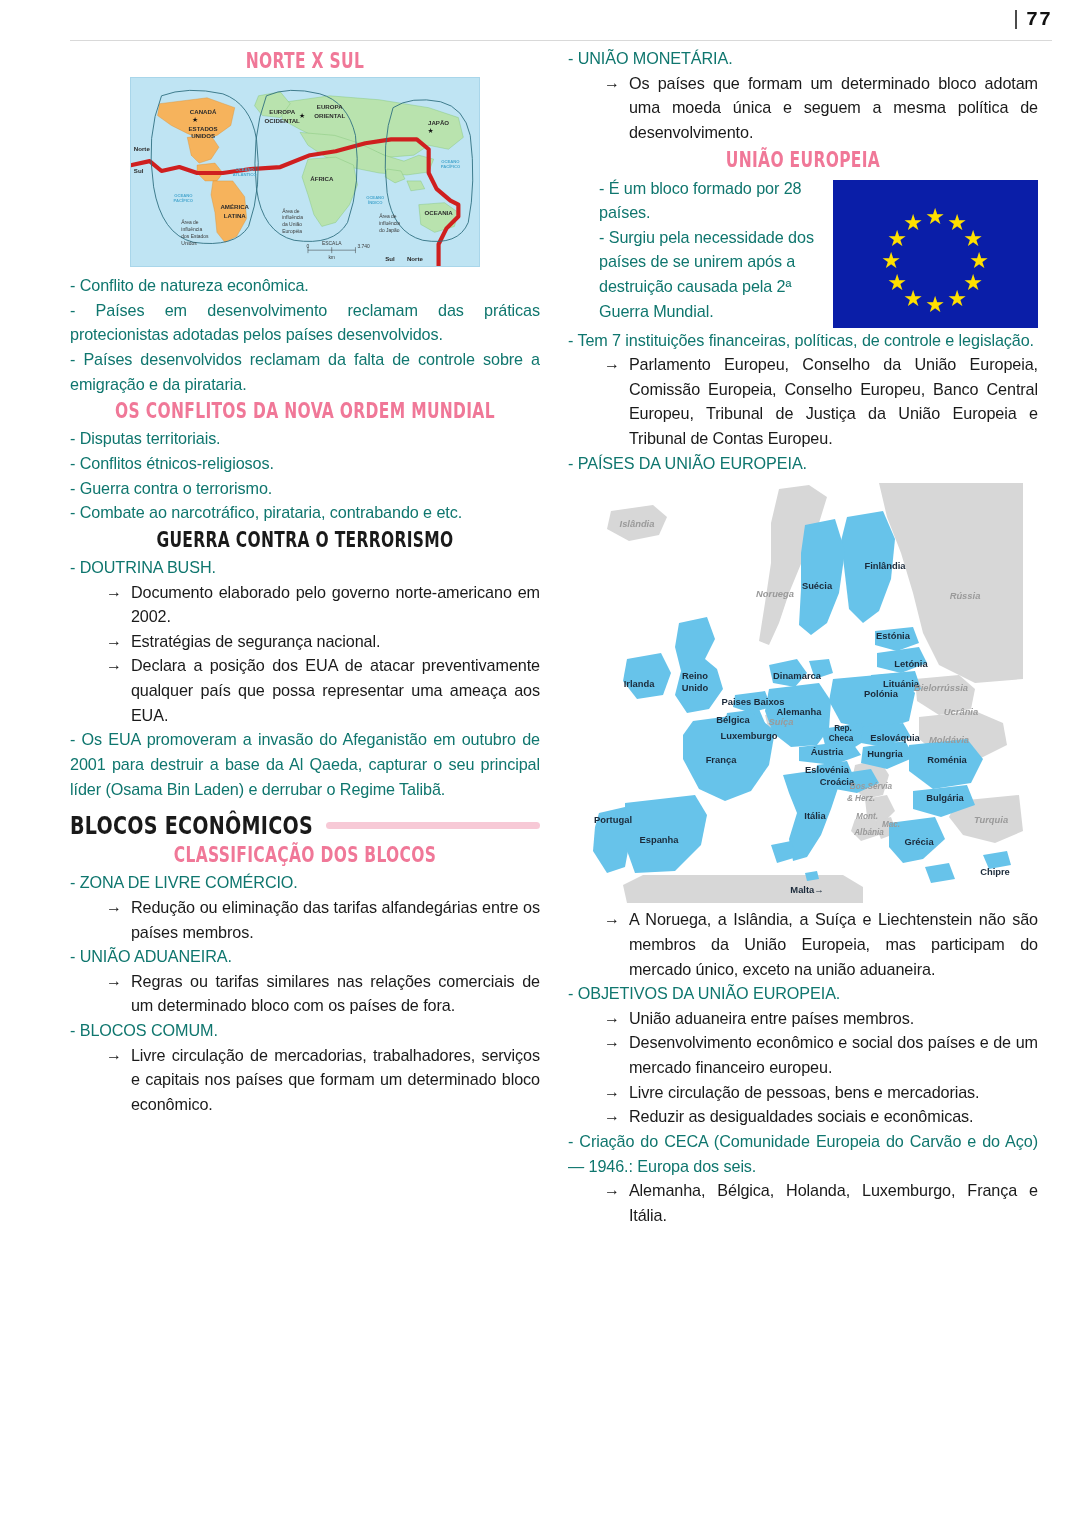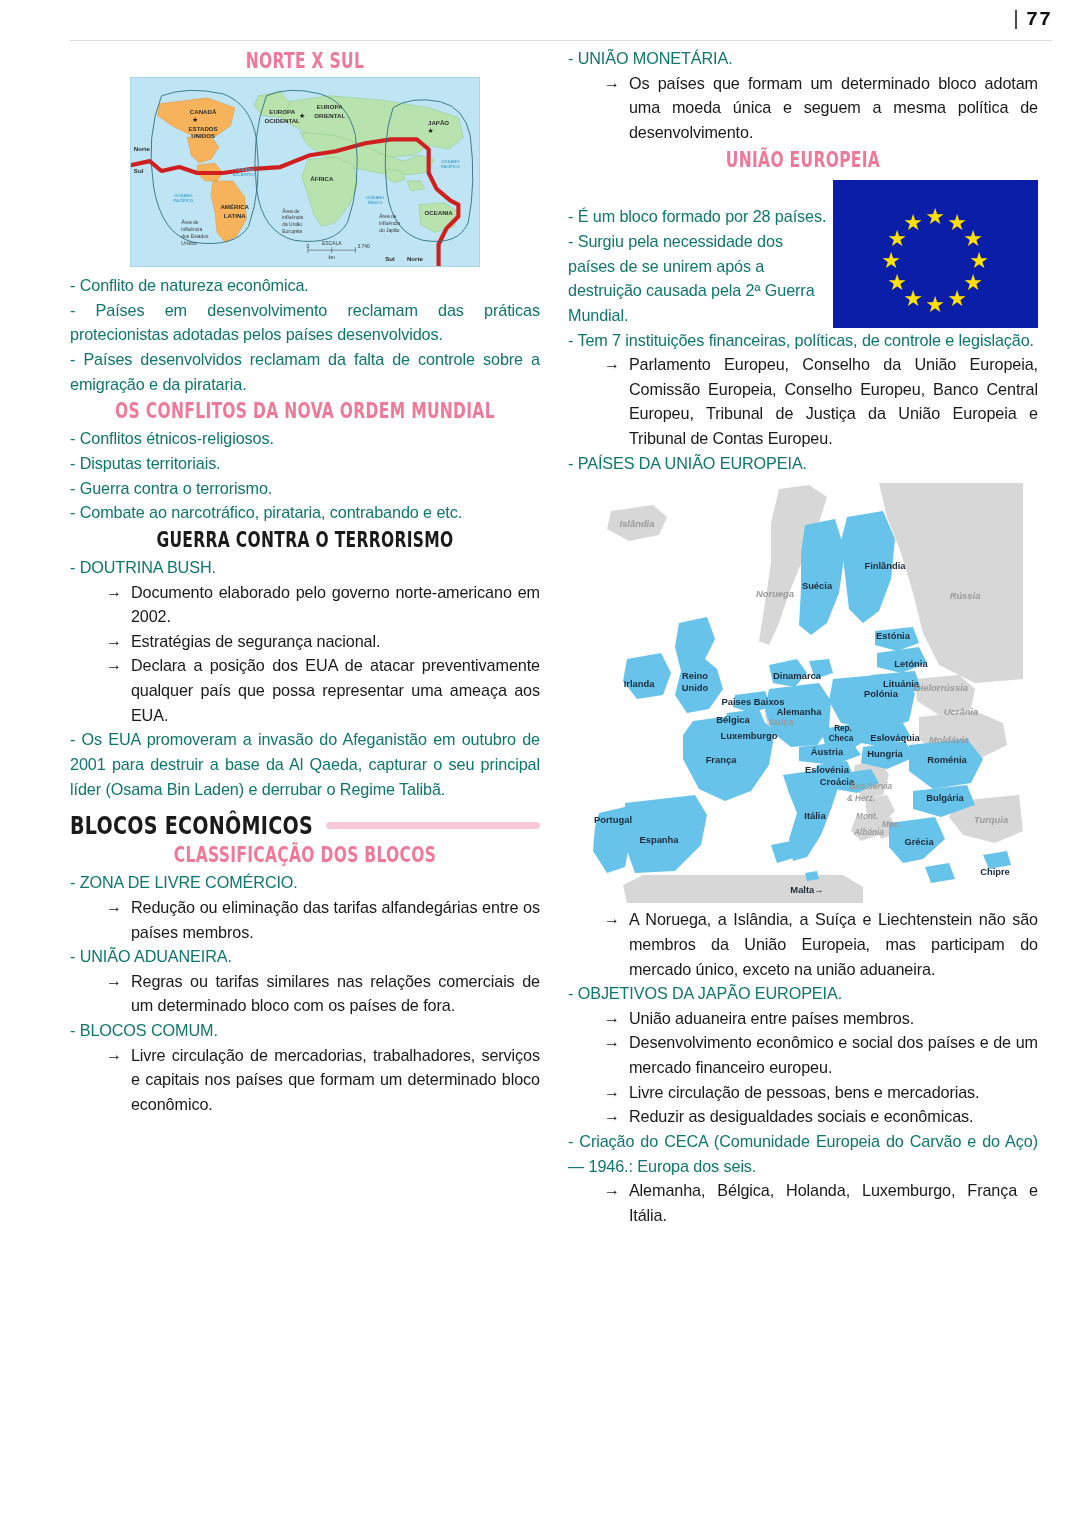--- a/index.html
+++ b/index.html
@@ -157,23 +157,24 @@
   .wm-ocean {
     font-family: "Liberation Sans", sans-serif;
     font-size: 4.2px;
     fill: #4aa8cf;
     font-weight: bold;
   }
 
   
   .eu-block {
     display: flex;
-    align-items: flex-end;
+    align-items: flex-start;
     gap: 0;
     margin-top: 4px;
+    margin-left: 31px;
   }
   .eu-text { flex: 1 1 auto; }
   .eu-text .txt { text-align: left; }
   .eu-flag {
     flex: 0 0 auto;
     width: 205px;
     height: 148px;
     background: #0a1ea8;
     position: relative;
     margin-top: 4px;
@@ -311,22 +312,22 @@
         <text class="wm-label tiny" x="202" y="183" text-anchor="middle">km</text>
       </svg>
     </div>
 
     <p class="txt">- Conflito de natureza econômica.</p>
     <p class="txt">- Países em desenvolvimento reclamam das práticas protecionistas adotadas pelos países desenvolvidos.</p>
     <p class="txt">- Países desenvolvidos reclamam da falta de controle sobre a emigração e da pirataria.</p>
 
     <h2 class="pink-heading">OS CONFLITOS DA NOVA ORDEM MUNDIAL</h2>
 
+    <p class="txt caps">- Disputas territoriais.</p>
     <p class="txt caps">- Conflitos étnicos-religiosos.</p>
-    <p class="txt caps">- Disputas territoriais.</p>
     <p class="txt caps">- Guerra contra o terrorismo.</p>
     <p class="txt caps">- Combate ao narcotráfico, pirataria, contrabando e etc.</p>
 
     <h2 class="black-heading">GUERRA CONTRA O TERRORISMO</h2>
 
     <p class="txt caps">- DOUTRINA BUSH.</p>
 
     <div class="sub">
       <span class="arrow">→</span>
       <span class="sub-body">Documento elaborado pelo governo norte-americano em 2002.</span>
@@ -551,21 +552,21 @@
         <text class="em-label nonmember sm" x="286" y="352" text-anchor="middle">Albánia</text>
         <text class="em-label nonmember" x="408" y="340" text-anchor="middle">Turquia</text>
       </svg>
     </div>
 
     <div class="sub">
       <span class="arrow">→</span>
       <span class="sub-body">A Noruega, a Islândia, a Suíça e Liechtenstein não são membros da União Europeia, mas participam do mercado único, exceto na união aduaneira.</span>
     </div>
 
-    <p class="txt caps">- OBJETIVOS DA JAPÃO EUROPEIA.</p>
+    <p class="txt caps">- OBJETIVOS DA UNIÃO EUROPEIA.</p>
 
     <div class="sub">
       <span class="arrow">→</span>
       <span class="sub-body">União aduaneira entre países membros.</span>
     </div>
     <div class="sub">
       <span class="arrow">→</span>
       <span class="sub-body">Desenvolvimento econômico e social dos países e de um mercado financeiro europeu.</span>
     </div>
     <div class="sub">

